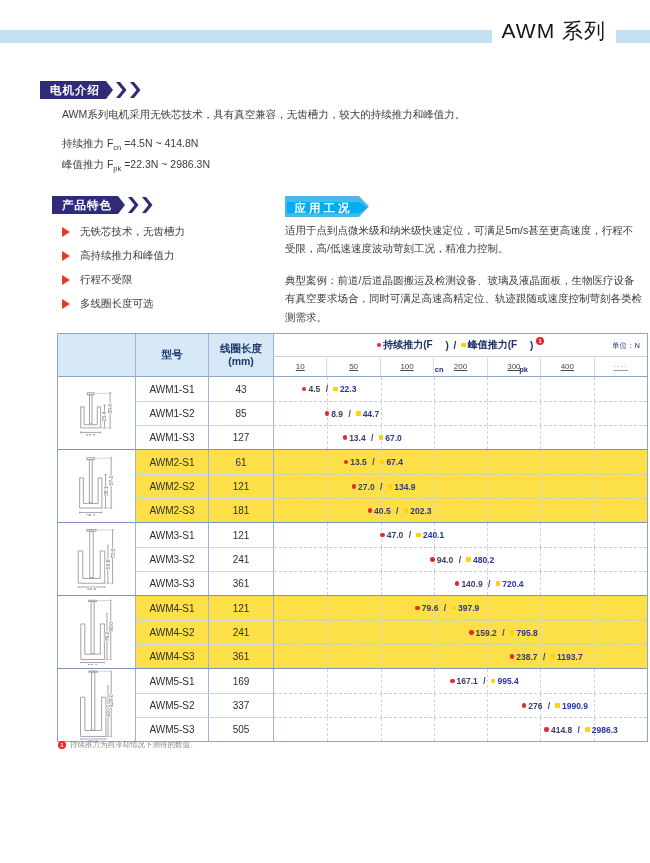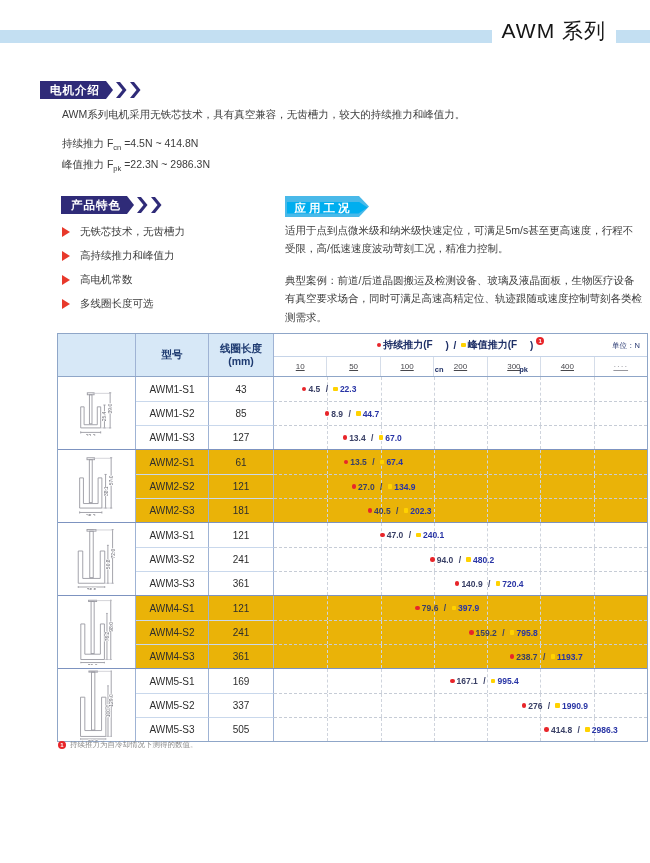--- a/index.html
+++ b/index.html
@@ -62,21 +62,21 @@
   .tgroup:last-child{border-bottom:none;}
   .dcell{border-right:1px solid #9fb3d4;display:flex;align-items:center;justify-content:center;
       background:#fff;overflow:hidden;}
   .rowswrap{display:block;}
   .trow{display:grid;grid-template-columns:73px 65px 1fr;height:24px;}
   .c-model,.c-coil{display:flex;align-items:center;justify-content:center;font-size:10px;
       color:#2e2e2e;border-right:1px solid #9fb3d4;box-sizing:border-box;}
   .c-chart{position:relative;overflow:hidden;box-sizing:border-box;}
   .trow + .trow .c-model,.trow + .trow .c-coil{border-top:1px solid #c9d8ec;}
   .trow + .trow .c-chart{border-top:1px dashed #c6ccd6;}
-  .tint .c-model,.tint .c-coil,.tint .c-chart{background:#eab308;}
+  .tint .c-model,.tint .c-coil,.tint .c-chart{background:#fde047;}
   .gline{position:absolute;top:0;bottom:0;width:0;border-left:1px dashed #cfd4dd;}
   .val{position:absolute;top:50%;transform:translateY(-50%);white-space:nowrap;font-size:8.5px;
       font-weight:bold;display:flex;align-items:center;gap:2px;}
   .val .fcn{color:#3a4066;} .val .fpk{color:#2834a5;}
   .val .sl{color:#3a4066;margin:0 1px;white-space:pre;}
   
   .footnote{position:absolute;left:58px;top:740px;display:flex;align-items:center;gap:4px;
       font-size:7.5px;color:#8b8b8b;}
 </style>
 </head>
@@ -91,41 +91,41 @@
       <polygon points="0,1 4,1 10.5,9 4,17 0,17 6.5,9" fill="#2f2b78"></polygon>
     </svg>
   <svg class="chev" width="11" height="18" viewBox="0 0 11 18">
       <polygon points="0,1 4,1 10.5,9 4,17 0,17 6.5,9" fill="#2f2b78"></polygon>
     </svg>
 </div>
 <div class="intro-body">AWM系列电机采用无铁芯技术，具有真空兼容，无齿槽力，较大的持续推力和峰值力。</div>
 <div class="thrust-line" style="top:137px;"><span>持续推力 F</span><sub>cn</sub><span> =4.5N ~ 414.8N</span></div>
 <div class="thrust-line" style="top:158px;"><span>峰值推力 F</span><sub>pk</sub><span> =22.3N ~ 2986.3N</span></div>
 
-<div class="badge-row" style="left:41px;top:196px;padding-left:20px;">
+<div class="badge-row" style="left:32px;top:196px;padding-left:20px;">
   <span class="badge-navy">产品特色</span>
   <svg class="chev" width="11" height="18" viewBox="0 0 11 18">
       <polygon points="0,1 4,1 10.5,9 4,17 0,17 6.5,9" fill="#2f2b78"></polygon>
     </svg>
   <svg class="chev" width="11" height="18" viewBox="0 0 11 18">
       <polygon points="0,1 4,1 10.5,9 4,17 0,17 6.5,9" fill="#2f2b78"></polygon>
     </svg>
 </div>
 <div id="features-list">
     <div class="feature-item">
       <span class="tri"></span>
       <span>无铁芯技术，无齿槽力</span>
     </div>
     <div class="feature-item">
       <span class="tri"></span>
       <span>高持续推力和峰值力</span>
     </div>
     <div class="feature-item">
       <span class="tri"></span>
-      <span>高电机常数</span>
+      <span>行程不受限</span>
     </div>
     <div class="feature-item">
       <span class="tri"></span>
       <span>多线圈长度可选</span>
     </div>
   </div>
 
 <div class="badge-row" style="left:285px;top:196px;">
   <span class="badge-cyan-outer"><span class="badge-cyan">应用工况</span></span>
 </div>

